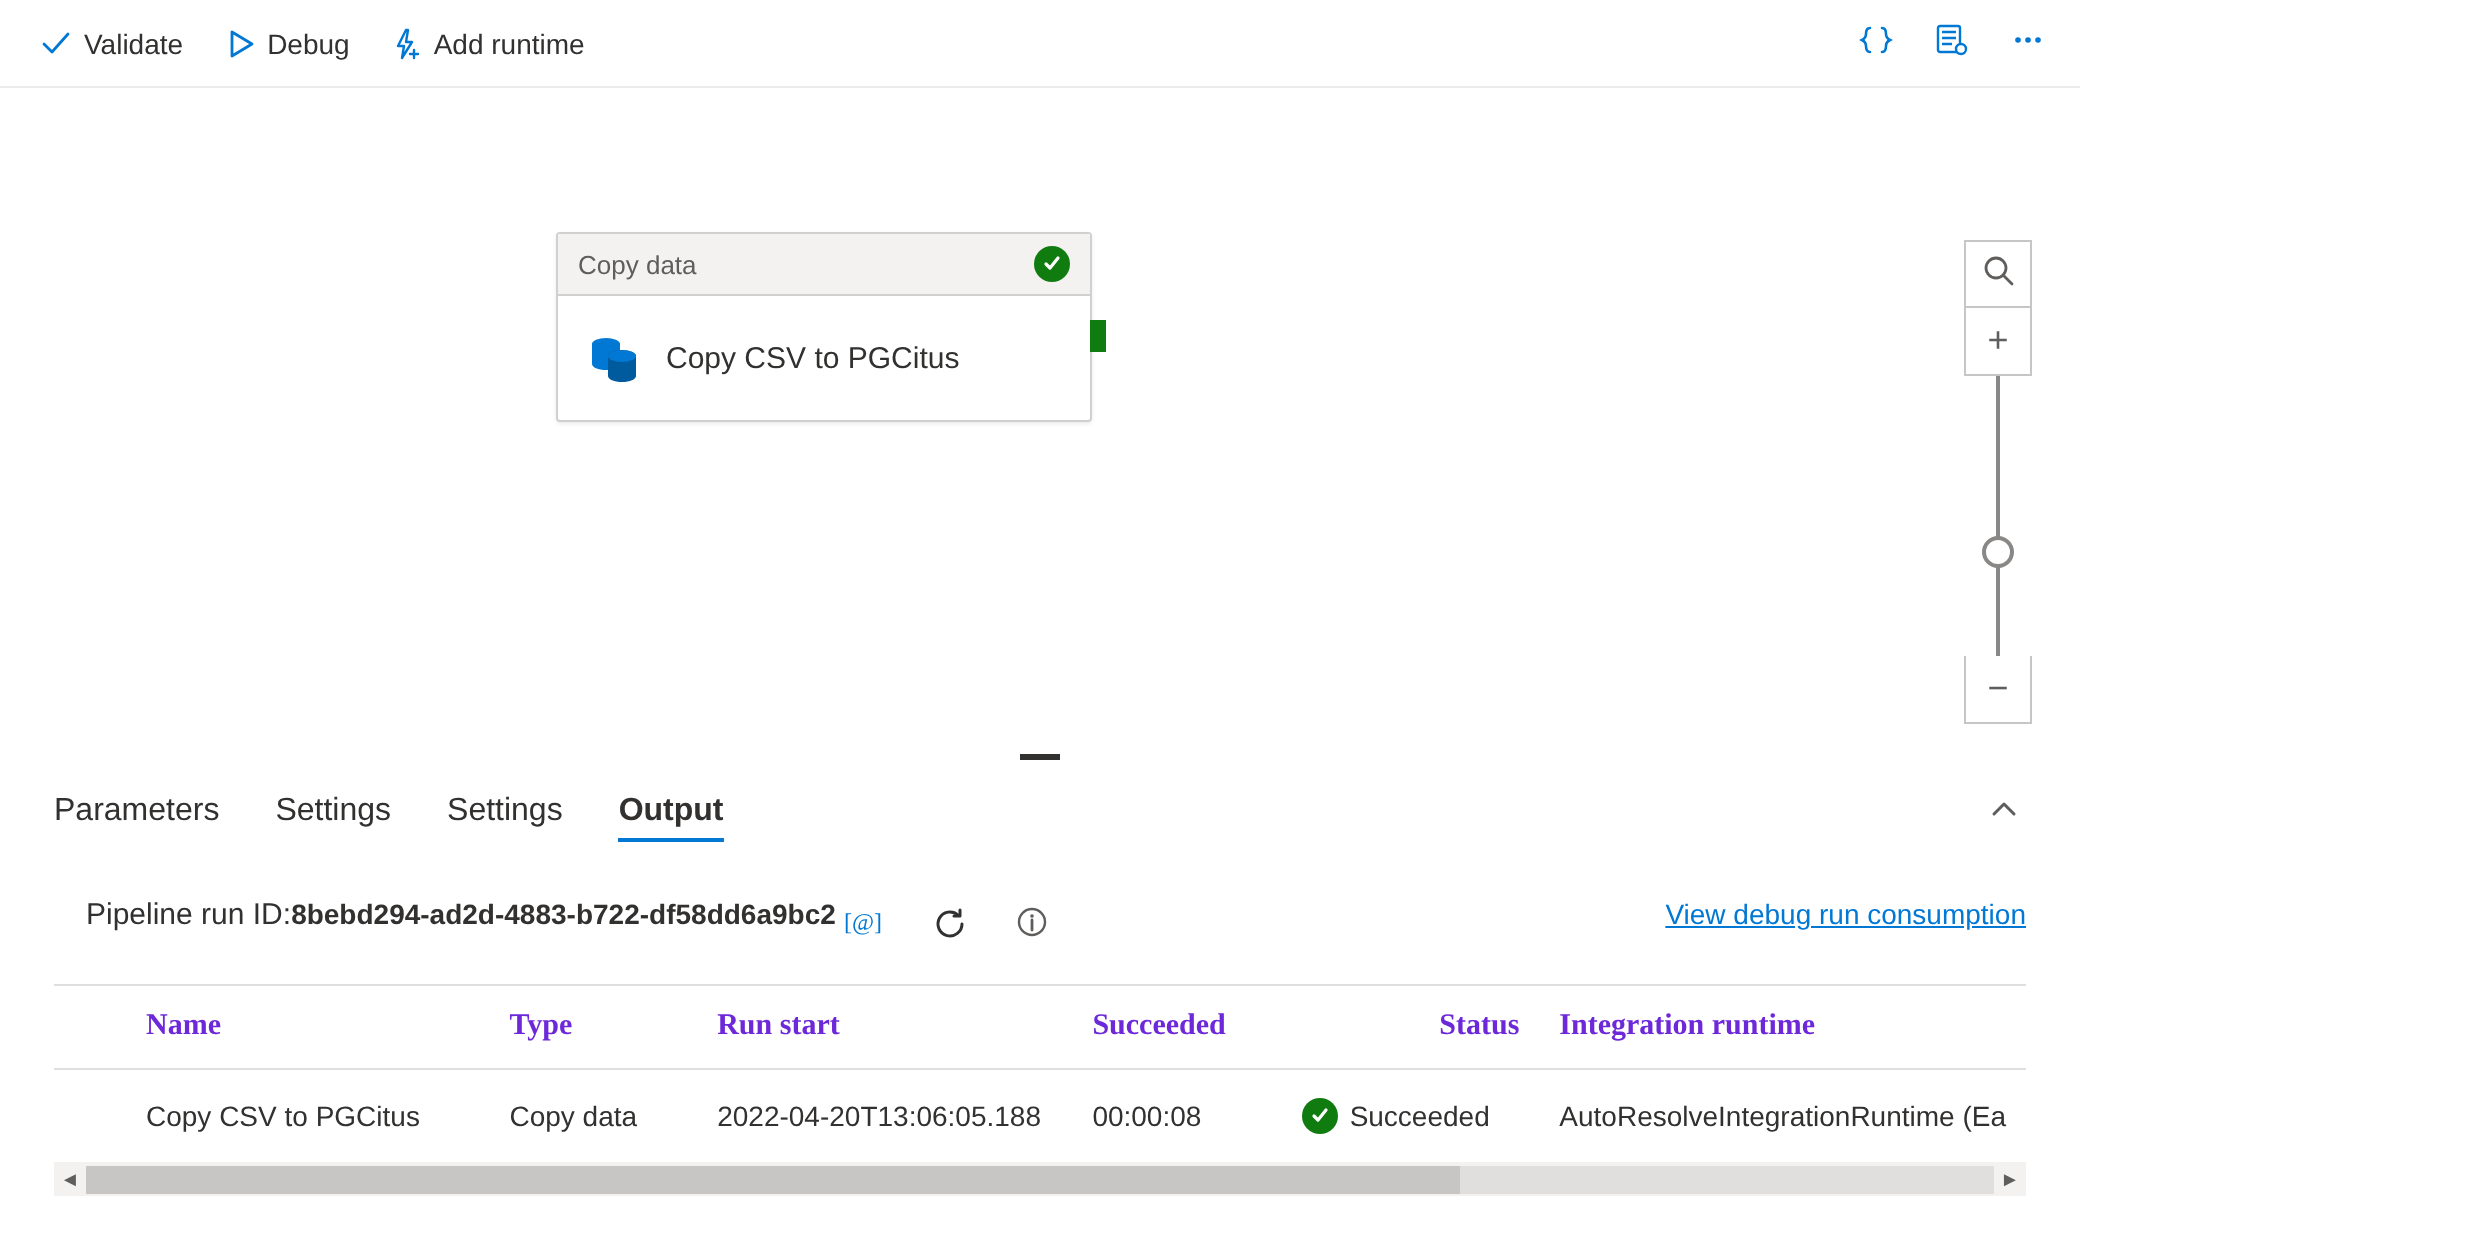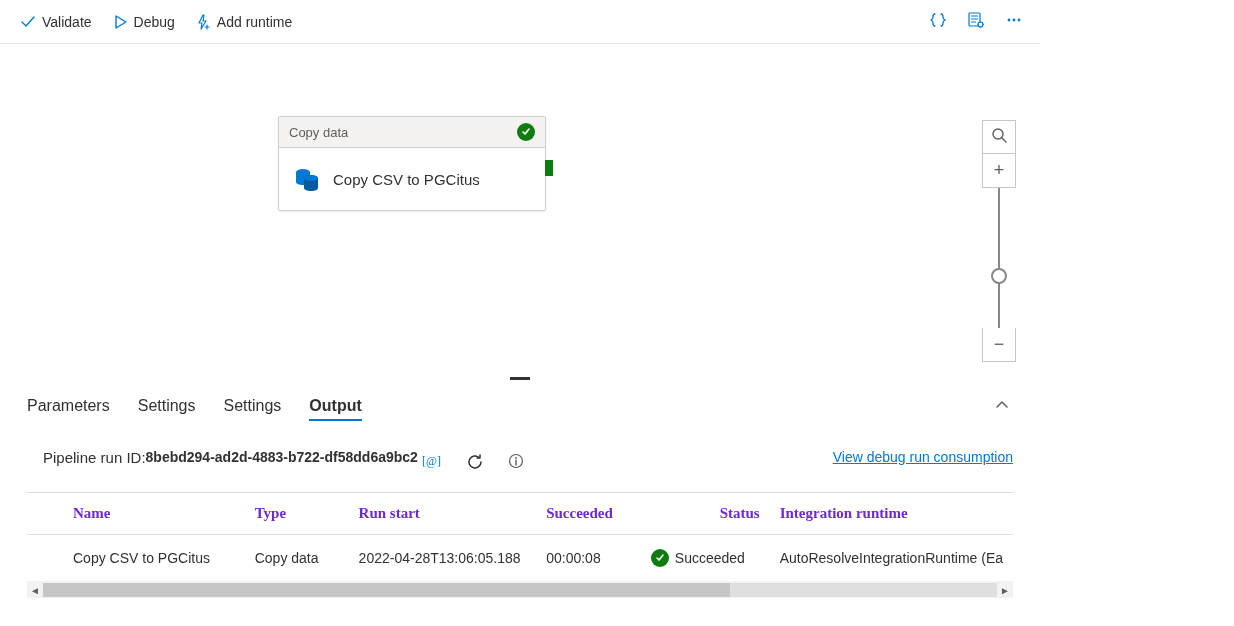--- a/index.html
+++ b/index.html
@@ -237,21 +237,21 @@
             <th class="col-runstart">Run start</th>
             <th class="col-dur">Succeeded</th>
             <th class="col-status">Status</th>
             <th class="col-ir">Integration runtime</th>
           </tr>
         </thead>
         <tbody>
           <tr>
             <td class="col-name">Copy CSV to PGCitus</td>
             <td class="col-type">Copy data</td>
-            <td class="col-runstart">2022-04-28T13:06:05.188</td>
+            <td class="col-runstart">2022-04-20T13:06:05.188</td>
             <td class="col-dur">00:00:08</td>
             <td class="col-status">
               <div class="status-cell">
                 <span class="status-circle-sm">
                   <svg viewBox="0 0 10 10">
                       <path d="M2 5l2 2 4-5" stroke="#fff" stroke-width="1.6" fill="none" stroke-linecap="round" stroke-linejoin="round"></path>
                     </svg>
                 </span>
                 <span>Succeeded</span>
               </div>

